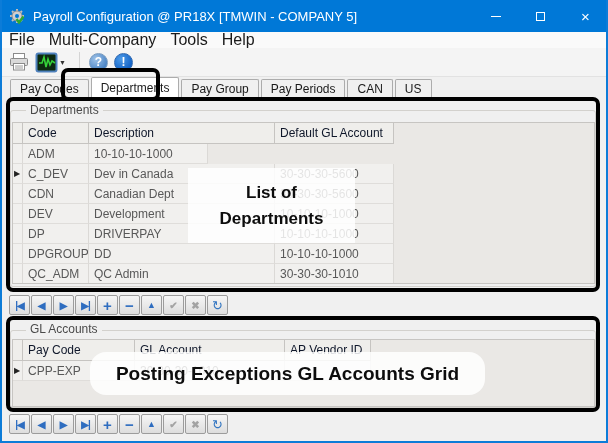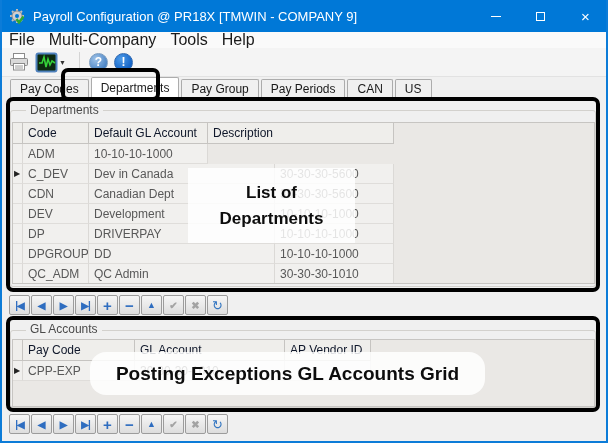--- a/index.html
+++ b/index.html
@@ -113,21 +113,21 @@
       <g stroke="#BDBDBD" stroke-width="2">
         <line x1="8" y1="1" x2="8" y2="15"></line>
           <line x1="1" y1="8" x2="15" y2="8"></line>
         <line x1="3" y1="3" x2="13" y2="13"></line>
           <line x1="13" y1="3" x2="3" y2="13"></line>
       </g>
       <circle cx="8" cy="8" r="5" fill="#CFCFCF" stroke="#8F8F8F"></circle>
       <circle cx="8" cy="8" r="2" fill="#0078D7"></circle>
       <path d="M7.5 11 l2.5 3.5 4.5-6" stroke="#2FA832" stroke-width="2.4" fill="none"></path>
     </svg>
-    <span class="title">Payroll Configuration @ PR18X [TMWIN - COMPANY 9]</span>
+    <span class="title">Payroll Configuration @ PR18X [TMWIN - COMPANY 5]</span>
     <div class="win-controls">
       <div class="win-btn">
           <span class="glyph-min"></span>
         </div>
       <div class="win-btn">
           <span class="glyph-max"></span>
         </div>
       <div class="win-btn">
           <span>×</span>
         </div>
@@ -176,22 +176,22 @@
     <div class="tab">US</div>
   </div>
 
   <span class="group-label gl1">Departments</span>
   <div class="groupbox gb1"></div>
 
   <div class="grid grid1">
     <div class="grow header">
       <div class="c ind"></div>
       <div class="c g1-code">Code</div>
+      <div class="c g1-desc">Description</div>
       <div class="c g1-gl">Default GL Account</div>
-      <div class="c g1-desc">Description</div>
       <div class="c fill"></div>
     </div>
     <div class="grow">
       <div class="c ind"></div>
       <div class="c g1-code">ADM</div>
       <div class="c g1-gl">10-10-10-1000</div>
       <div class="c fill"></div>
     </div>
     <div class="grow">
       <div class="c ind">

